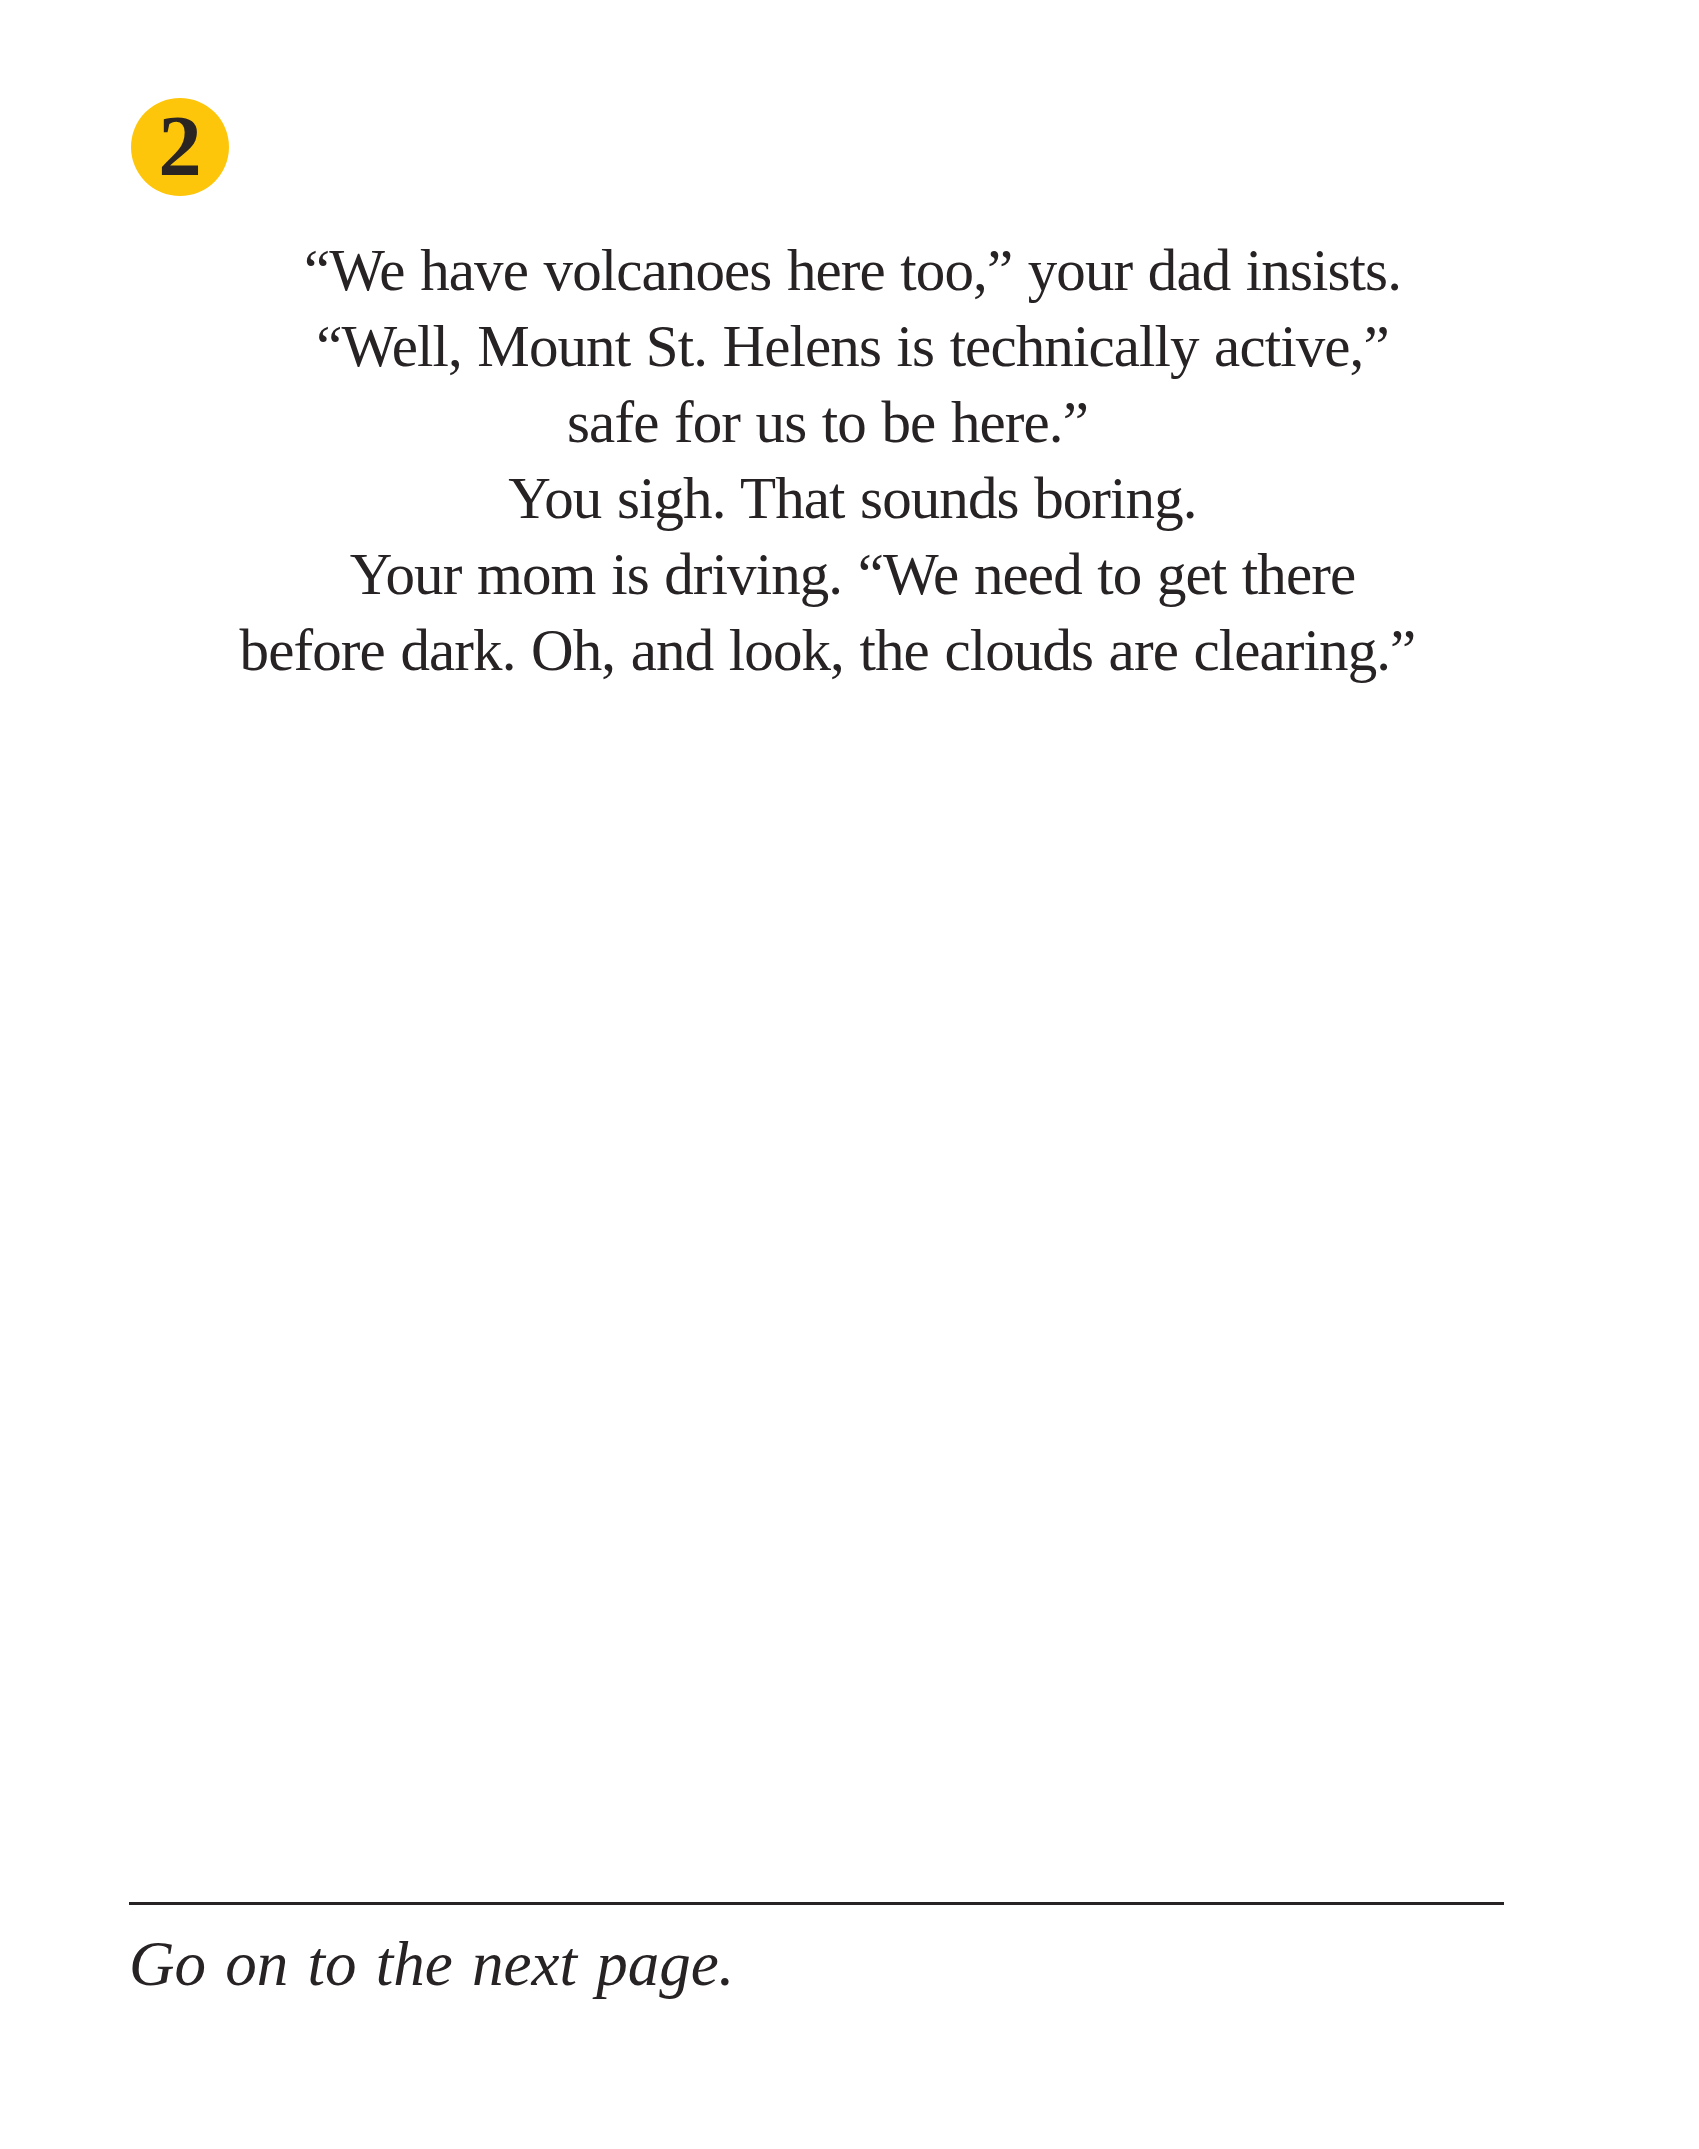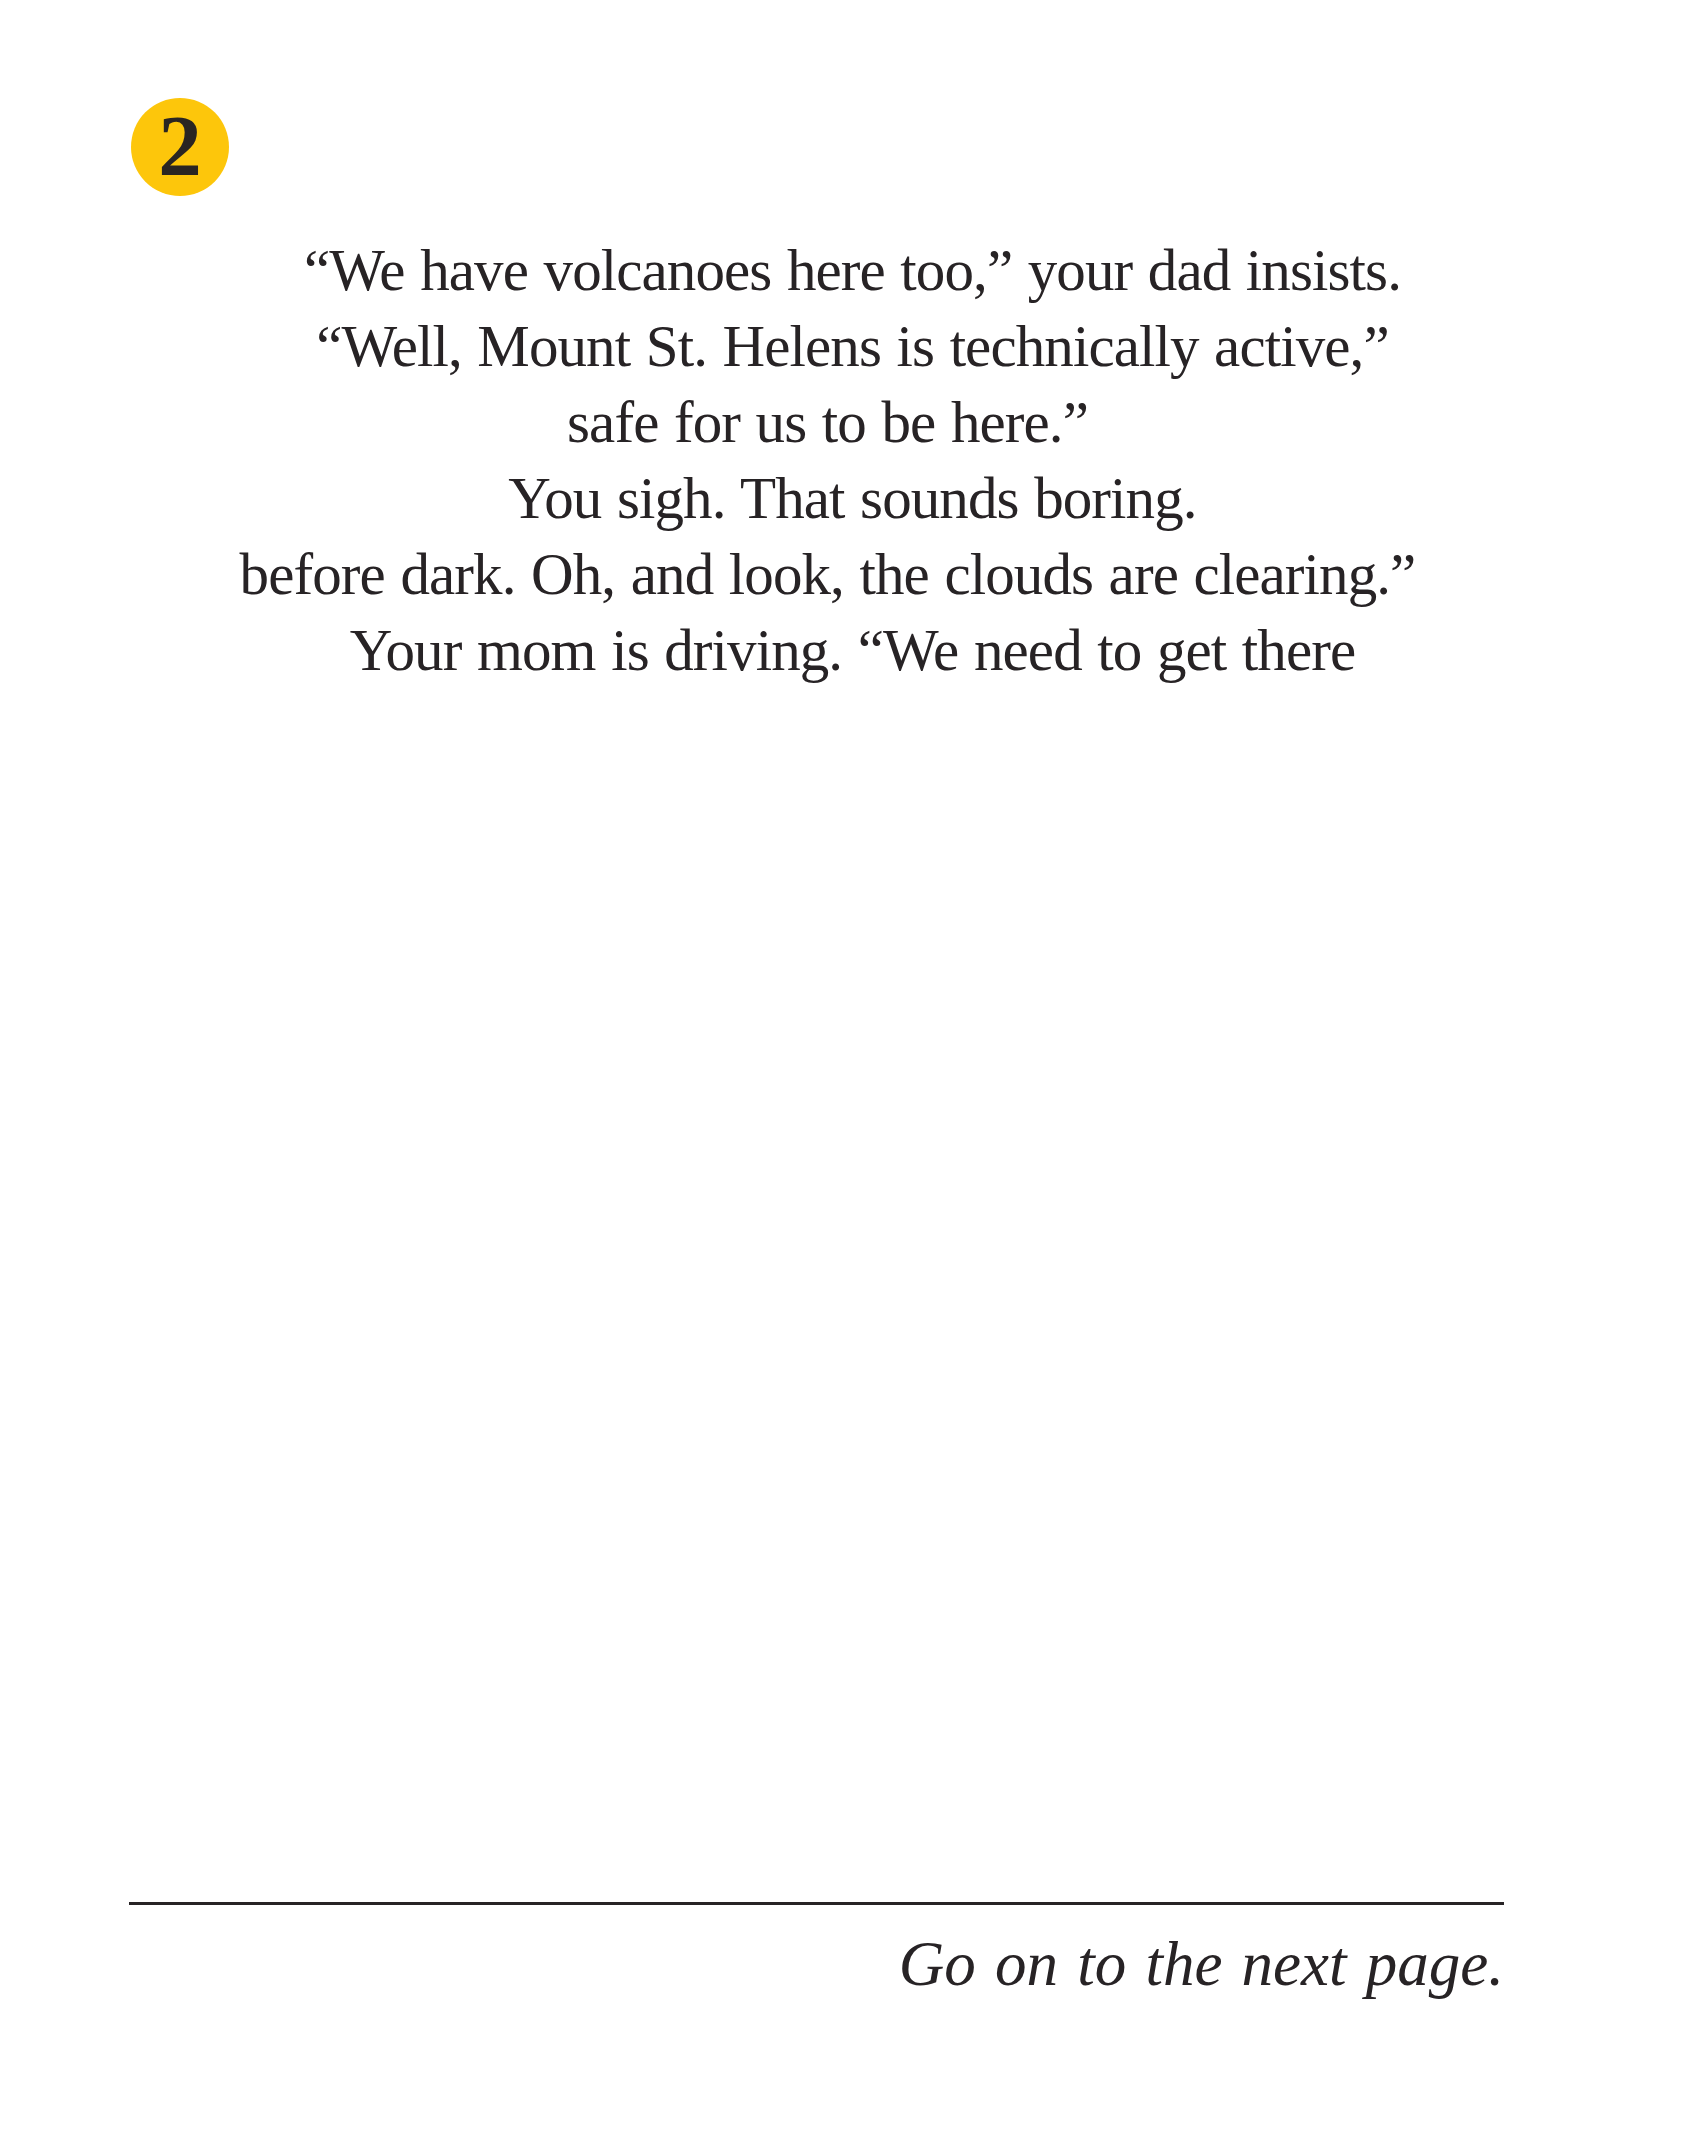--- a/index.html
+++ b/index.html
@@ -64,40 +64,39 @@
     top: 1902px;
     width: 1375px;
     height: 2.6px;
     background: #272325;
   }
   .footer-text {
     position: absolute;
     left: 129px;
     top: 1927px;
     width: 1375px;
-    text-align: right;
     font-style: italic;
     font-size: 63px;
     line-height: 1.2;
     letter-spacing: 0px;
     word-spacing: 3.5px;
     color: #272325;
   }
 </style>
 </head>
 <body>
 
 <div class="badge">
   <span class="num">2</span>
 </div>
 
 <div class="story">
     <div class="line indent">“We have volcanoes here too,” your dad insists.</div>
     <div class="line indent">“Well, Mount St. Helens is technically active,”</div>
     <div class="line">safe for us to be here.”</div>
     <div class="line indent">You sigh. That sounds boring.</div>
+    <div class="line indent">Your mom is driving. “We need to get there</div>
     <div class="line">before dark. Oh, and look, the clouds are clearing.”</div>
-    <div class="line indent">Your mom is driving. “We need to get there</div>
   </div>
 
 <div class="footer-rule"></div>
 <div class="footer-text">Go on to the next page.</div>
 
 
 </body></html>

